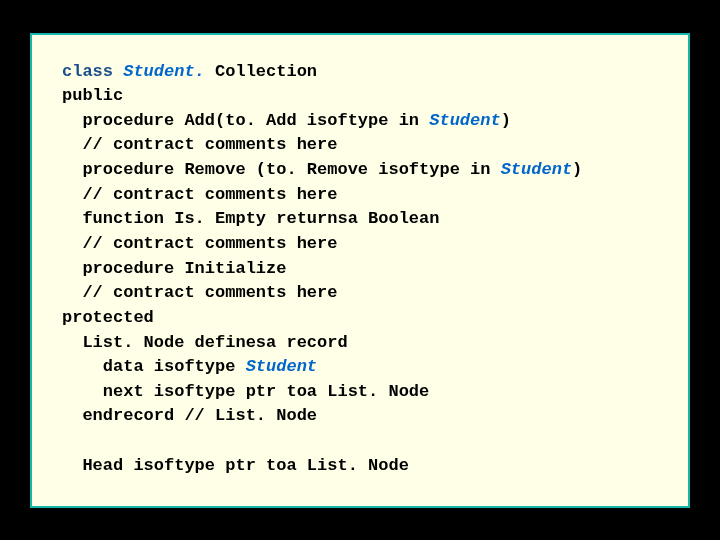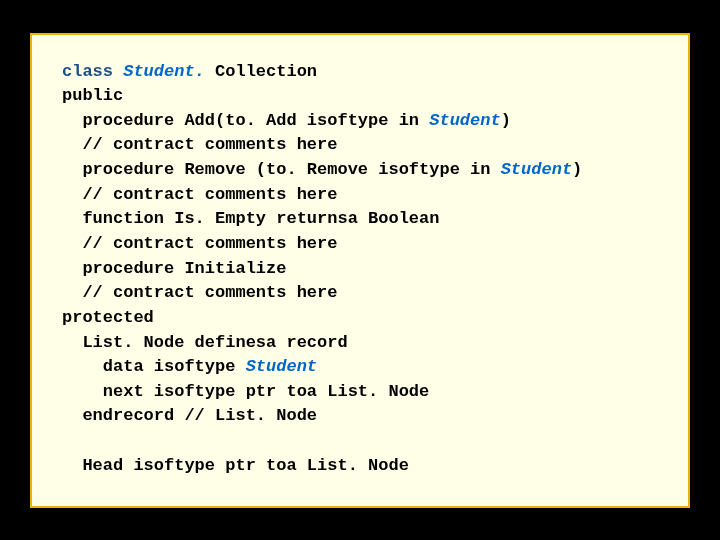--- a/index.html
+++ b/index.html
@@ -8,21 +8,21 @@
     background: #000;
     width: 720px;
     height: 540px;
     display: flex;
     align-items: center;
     justify-content: center;
     font-family: "Courier New", Courier, monospace;
   }
   .slide {
     background: #feffe6;
-    border: 2px solid #eab308;
+    border: 2px solid #14b8a6;
     width: 660px;
     height: 475px;
     padding: 25px 30px;
     box-sizing: border-box;
     font-size: 17px;
     line-height: 1.45;
     font-weight: bold;
     color: #000;
   }
   .code { white-space: pre; }

